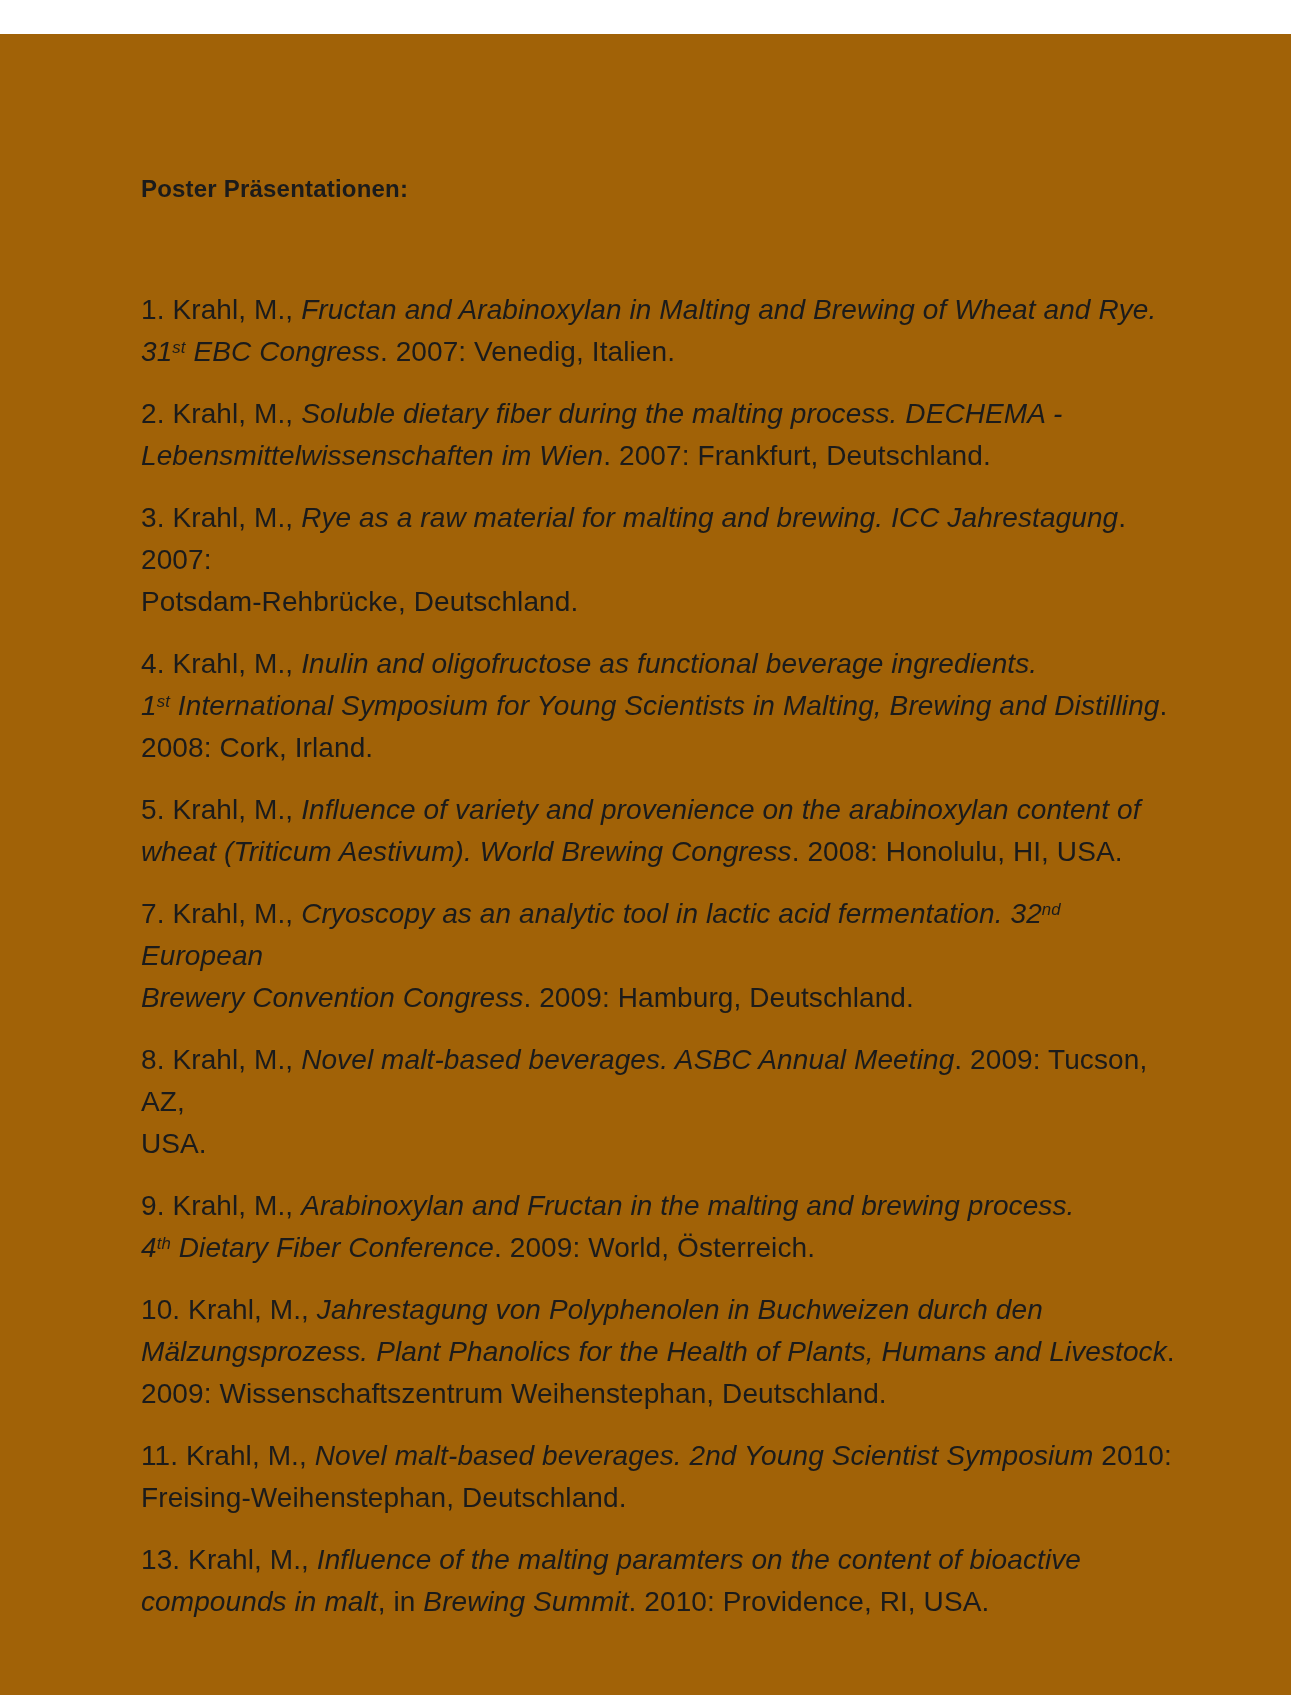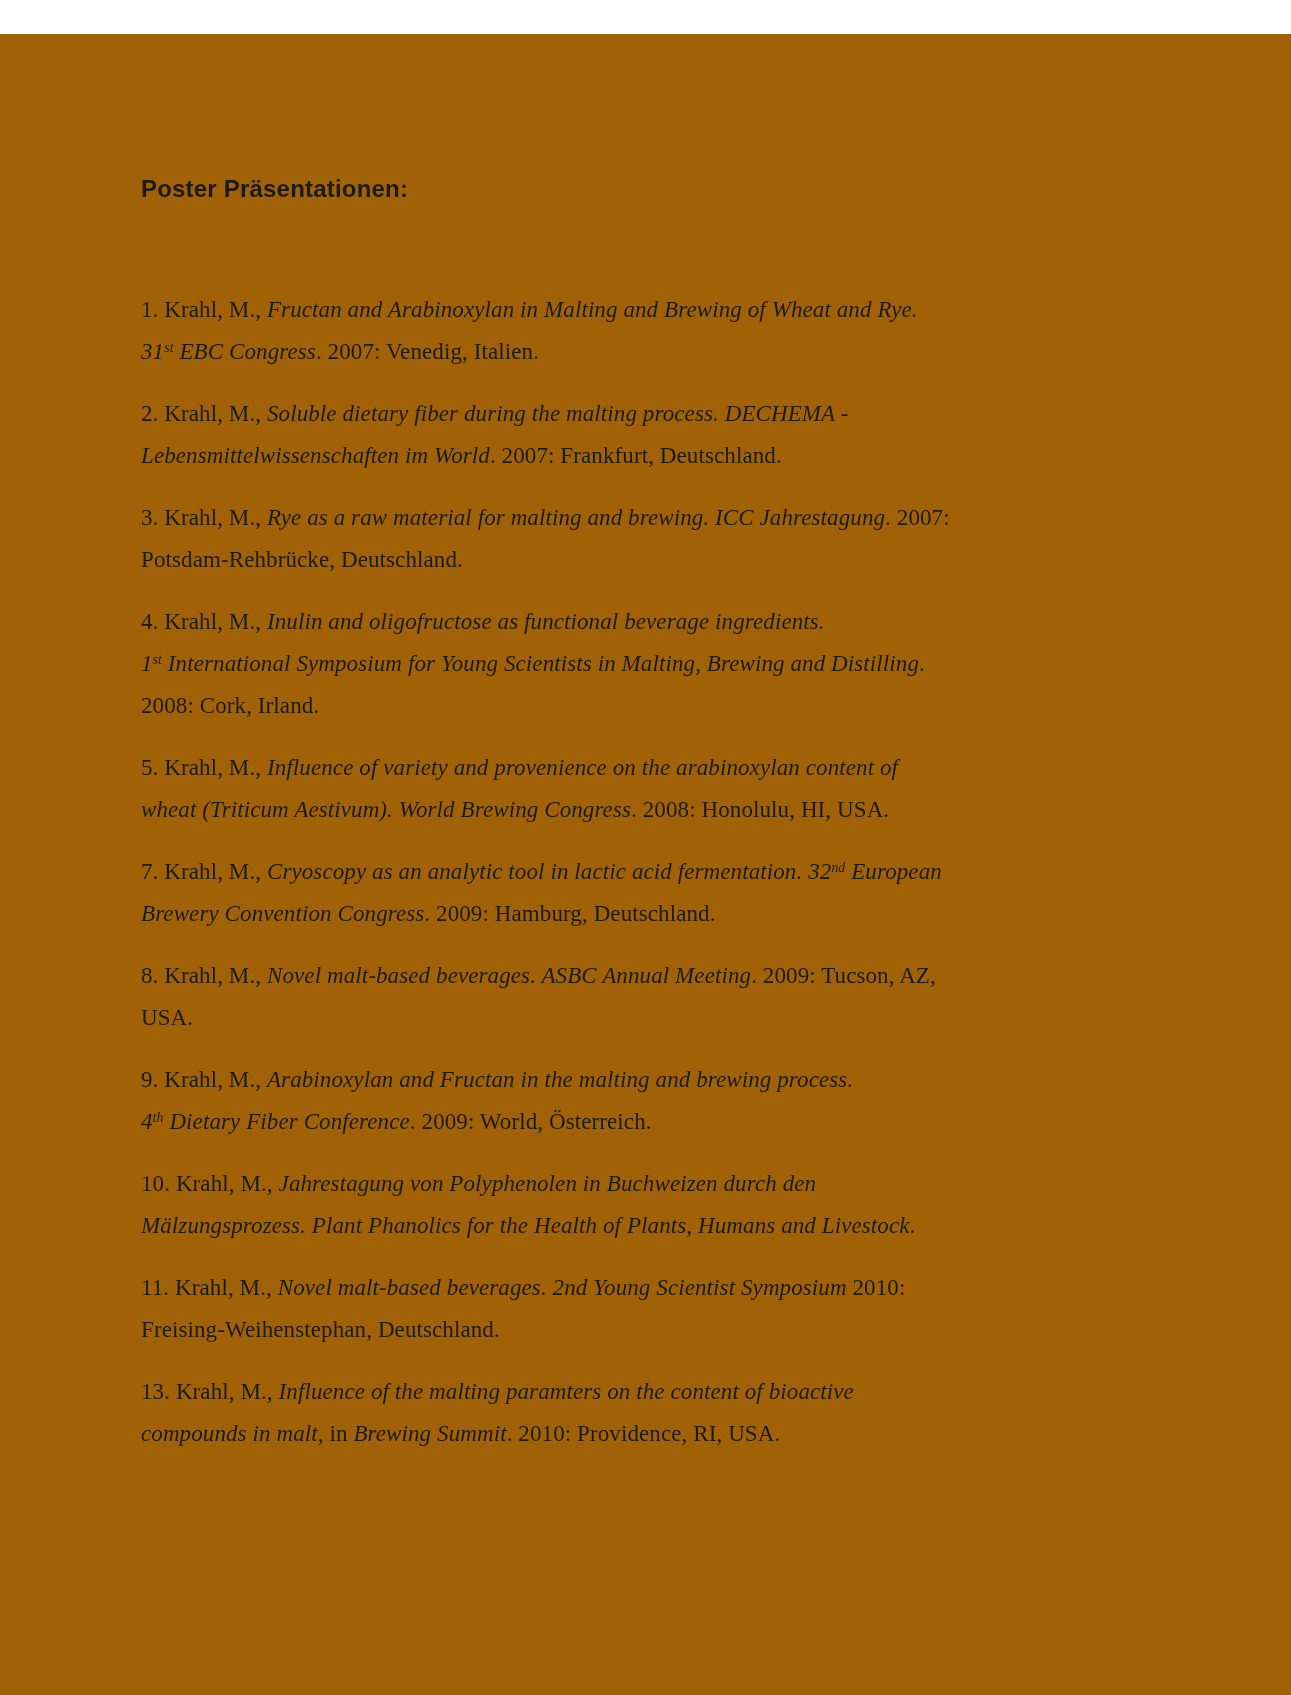--- a/index.html
+++ b/index.html
@@ -27,48 +27,47 @@
     font-size: 24px;
     font-weight: bold;
     margin: 0 0 0 0;
     line-height: 30px;
     letter-spacing: 0.2px;
   }
   .entries {
     margin-top: 85px;
   }
   .entry {
-    font-size: 23px;
+    font-size: 28px;
     line-height: 42px;
     margin: 0 0 20px 0;
     letter-spacing: 0.1px;
-    font-family: Liberation Serif, serif;
   }
   .entry:last-child { margin-bottom: 0; }
   .it { font-style: italic; }
   .sup {
     font-size: 0.6em;
     line-height: 0;
     position: relative;
     top: -0.5em;
   }
 </style>
 </head>
 <body>
 
 <div class="page">
   <div class="content">
     <h1 class="heading">Poster Präsentationen:</h1>
     <div class="entries" id="entries">
         <p class="entry"><span>1. Krahl, M., </span><span class="it">Fructan and Arabinoxylan in Malting and Brewing of Wheat and Rye.</span><br><span class="it">31</span><span class="it sup">st</span><span class="it"> EBC Congress</span><span>. 2007: Venedig, Italien.</span></p>
-        <p class="entry"><span>2. Krahl, M., </span><span class="it">Soluble dietary fiber during the malting process. DECHEMA -</span><br><span class="it">Lebensmittelwissenschaften im World</span><span>. 2007: Frankfurt, Deutschland.</span></p>
+        <p class="entry"><span>2. Krahl, M., </span><span class="it">Soluble dietary fiber during the malting process. DECHEMA -</span><br><span class="it">Lebensmittelwissenschaften im Wien</span><span>. 2007: Frankfurt, Deutschland.</span></p>
         <p class="entry"><span>3. Krahl, M., </span><span class="it">Rye as a raw material for malting and brewing. ICC Jahrestagung</span><span>. 2007:</span><br><span>Potsdam-Rehbrücke, Deutschland.</span></p>
         <p class="entry"><span>4. Krahl, M., </span><span class="it">Inulin and oligofructose as functional beverage ingredients.</span><br><span class="it">1</span><span class="it sup">st</span><span class="it"> International Symposium for Young Scientists in Malting, Brewing and Distilling</span><span>.</span><br><span>2008: Cork, Irland.</span></p>
         <p class="entry"><span>5. Krahl, M., </span><span class="it">Influence of variety and provenience on the arabinoxylan content of</span><br><span class="it">wheat (Triticum Aestivum). World Brewing Congress</span><span>. 2008: Honolulu, HI, USA.</span></p>
         <p class="entry"><span>7. Krahl, M., </span><span class="it">Cryoscopy as an analytic tool in lactic acid fermentation. 32</span><span class="it sup">nd</span><span class="it"> European</span><br><span class="it">Brewery Convention Congress</span><span>. 2009: Hamburg, Deutschland.</span></p>
         <p class="entry"><span>8. Krahl, M., </span><span class="it">Novel malt-based beverages. ASBC Annual Meeting</span><span>. 2009: Tucson, AZ,</span><br><span>USA.</span></p>
         <p class="entry"><span>9. Krahl, M., </span><span class="it">Arabinoxylan and Fructan in the malting and brewing process.</span><br><span class="it">4</span><span class="it sup">th</span><span class="it"> Dietary Fiber Conference</span><span>. 2009: World, Österreich.</span></p>
-        <p class="entry"><span>10. Krahl, M., </span><span class="it">Jahrestagung von Polyphenolen in Buchweizen durch den</span><br><span class="it">Mälzungsprozess. Plant Phanolics for the Health of Plants, Humans and Livestock</span><span>.</span><br></p>
+        <p class="entry"><span>10. Krahl, M., </span><span class="it">Jahrestagung von Polyphenolen in Buchweizen durch den</span><br><span class="it">Mälzungsprozess. Plant Phanolics for the Health of Plants, Humans and Livestock</span><span>.</span><br><span>2009: Wissenschaftszentrum Weihenstephan, Deutschland.</span></p>
         <p class="entry"><span>11. Krahl, M., </span><span class="it">Novel malt-based beverages. 2nd Young Scientist Symposium</span><span> 2010:</span><br><span>Freising-Weihenstephan, Deutschland.</span></p>
         <p class="entry"><span>13. Krahl, M., </span><span class="it">Influence of the malting paramters on the content of bioactive</span><br><span class="it">compounds in malt</span><span>, in </span><span class="it">Brewing Summit</span><span>. 2010: Providence, RI, USA.</span></p>
       </div>
   </div>
 </div>
 
 </body></html>

